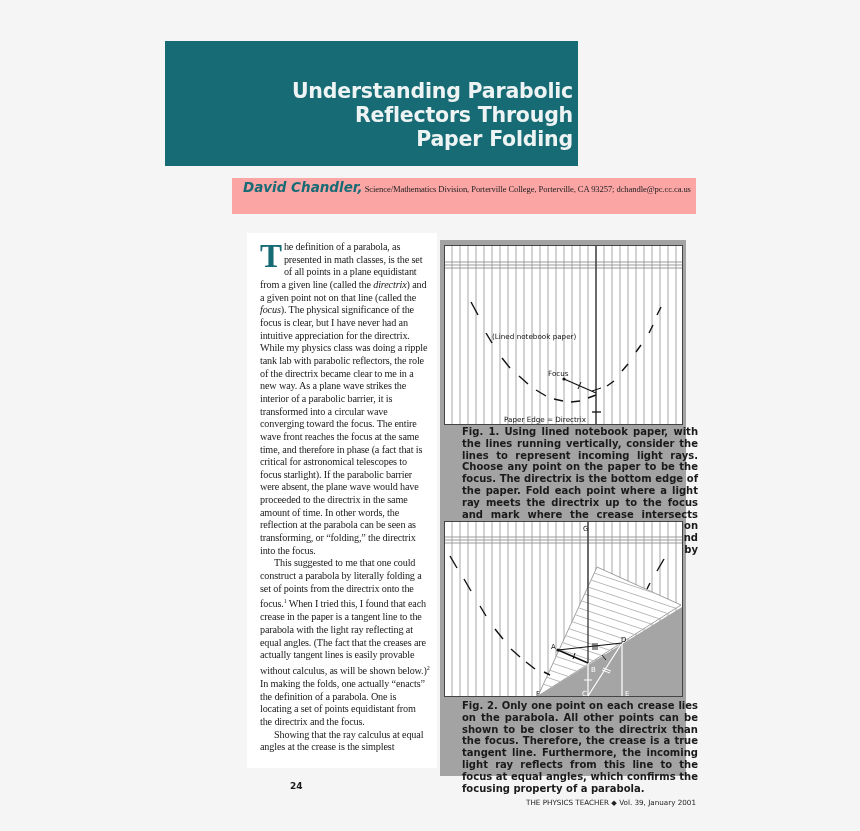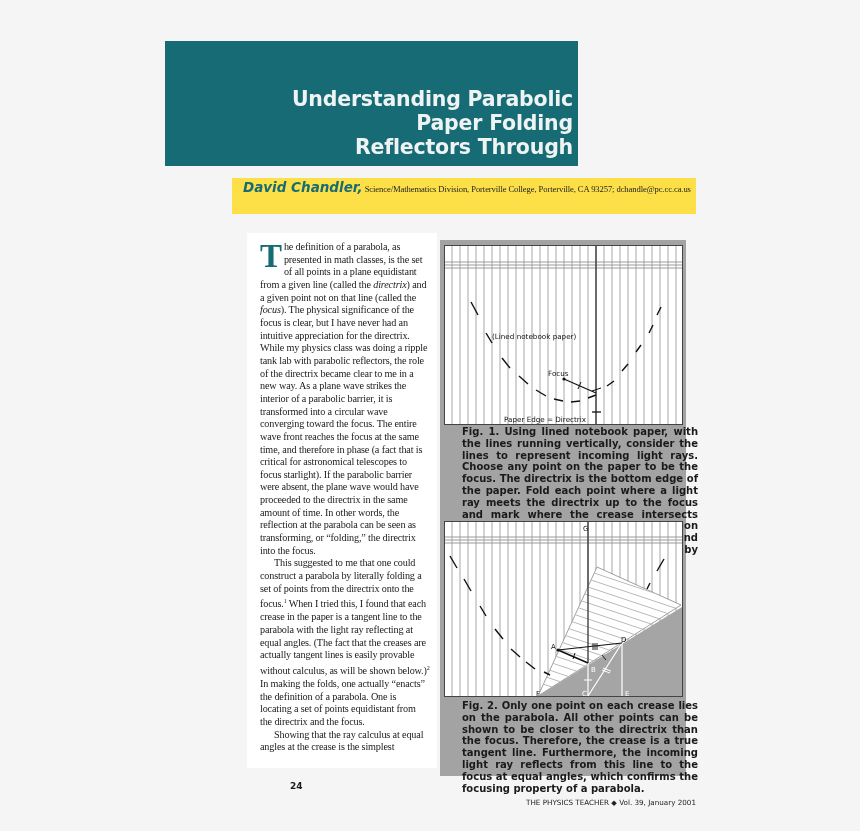--- a/index.html
+++ b/index.html
@@ -10,33 +10,33 @@
       overflow: hidden;
       font-family: "Liberation Serif", serif;
       color: #1a1a1a;
     }
     .title-banner {
       position: absolute; left: 165px; top: 41px;
       width: 413px; height: 125px;
       background: #176b74;
     }
     .title-text {
-      position: absolute; right: 5px; top: 46px;
+      position: absolute; right: 5px; top: 38px;
       text-align: right;
       font-family: "DejaVu Sans", sans-serif;
       font-weight: bold;
       font-size: 20.5px;
       line-height: 24px;
       color: #eef3f3;
       letter-spacing: -0.2px;
     }
     .byline-box {
       position: absolute; left: 232px; top: 178px;
       width: 464px; height: 36px;
-      background: #fde047;
+      background: #fca5a5;
     }
     .byline {
       position: absolute; left: 11px; top: 0px;
       white-space: nowrap;
     }
     .author {
       font-family: "DejaVu Sans", sans-serif;
       font-weight: bold; font-style: italic;
       color: #176b74; font-size: 13.5px;
     }
@@ -99,22 +99,22 @@
       margin-top: 16px;
     }
     svg text { font-family: "DejaVu Sans", sans-serif; }
   </style>
 </head>
 <body>
 
 <div class="title-banner">
   <div class="title-text">
     <div>Understanding Parabolic</div>
+    <div>Reflectors Through</div>
     <div>Paper Folding</div>
-    <div>Reflectors Through</div>
   </div>
 </div>
 
 <div class="byline-box">
   <div class="byline">
     <span class="author">David Chandler,</span><span class="affil"> Science/Mathematics Division, Porterville College, Porterville, CA 93257; dchandle@pc.cc.ca.us</span>
   </div>
 </div>
 
 <div class="col-left">

